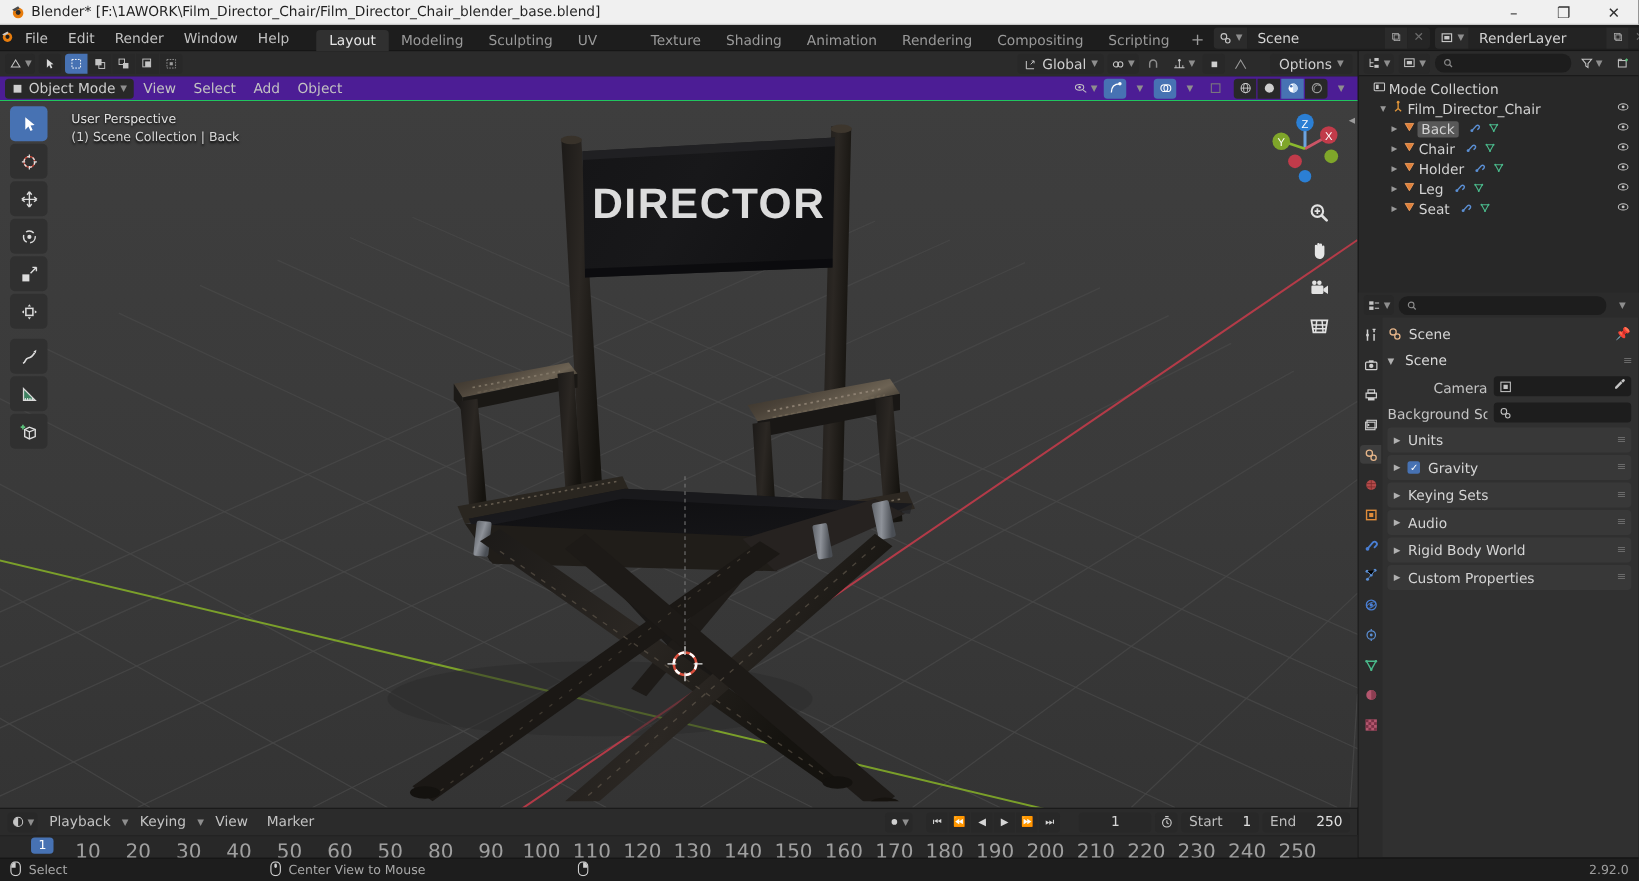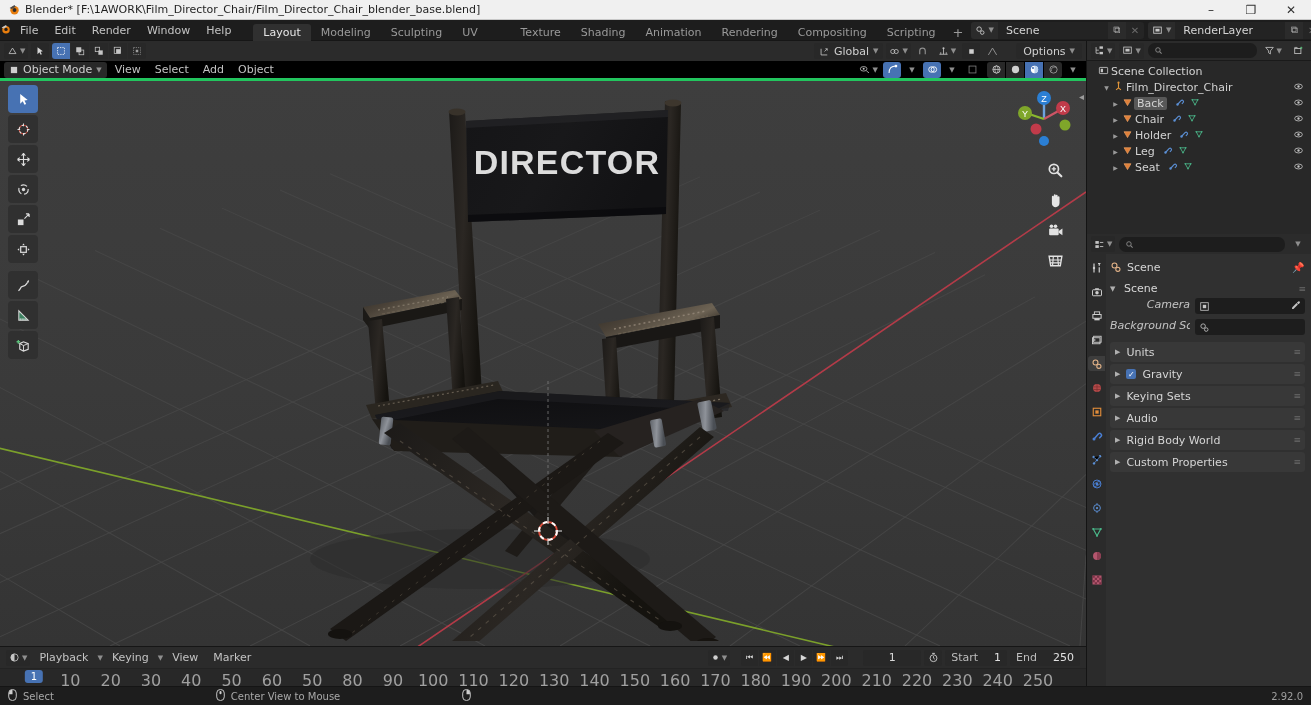--- a/index.html
+++ b/index.html
@@ -67,22 +67,22 @@
   .left-col { width:1086px; display:flex; flex-direction:column; min-width:0; }
   .right-col { width:225px; display:flex; flex-direction:column; border-left:1px solid #141414; }
 
   
   .viewport-wrap { flex:1; display:flex; flex-direction:column; min-height:0; position:relative; }
   .vp-header {
     height:20px; background:#2b2b2b; display:flex; align-items:center;
     flex:0 0 20px; padding:0 4px; gap:3px; position:relative;
   }
   .vp-header2 {
-    height:20px; background:#000000; display:flex; align-items:center;
-    flex:0 0 20px; padding:0 4px; gap:2px; border-bottom:3px solid #22c55e;
+    height:20px; background:#4c1d95; display:flex; align-items:center;
+    flex:0 0 20px; padding:0 4px; gap:2px; border-bottom:1px solid #22c55e;
   }
   .hbtn {
     height:16px; min-width:18px; background:#282828; border-radius:3px;
     display:flex; align-items:center; justify-content:center;
     color:#c0c0c0; font-size:10px; padding:0 3px; gap:2px;
   }
   .hbtn.flat { background:transparent; }
   .hbtn.active { background:#4772b3; color:#fff; }
   .hbtn-group { display:flex; gap:1px; }
   .hbtn-group .hbtn { border-radius:0; }
@@ -219,21 +219,21 @@
   .ptab.active { background:#3d3d3d; border-radius:3px 0 0 3px; }
   .props-main { flex:1; padding:4px 6px 0 4px; overflow:hidden; }
   .bc-row { display:flex; align-items:center; gap:5px; height:18px; font-size:11px; color:#d5d5d5; }
   .bc-pin { margin-left:auto; color:#a5a5a5; font-size:10px; }
   .panel-hd {
     display:flex; align-items:center; gap:6px; height:19px;
     font-size:11px; color:#d8d8d8; margin-top:3px;
   }
   .panel-hd .tri { font-size:7px; color:#b0b0b0; width:8px; }
   .panel-hd .grip { margin-left:auto; color:#6a6a6a; font-size:9px; letter-spacing:-1px; }
-  .prop-row { display:flex; align-items:flex-start; height:19px; margin-bottom:2px; gap:5px;font-style:italic; }
+  .prop-row { display:flex; align-items:flex-end; height:19px; margin-bottom:2px; gap:5px; }
   .prop-lbl { width:80px; text-align:right; font-size:11px; color:#c4c4c4; white-space:nowrap; overflow:hidden; }
   .prop-field {
     flex:1; height:16px; background:#1d1d1d; border-radius:3px;
     display:flex; align-items:center; padding:0 4px; gap:4px; color:#bbb; font-size:10px;
   }
   .prop-eyed { color:#bdbdbd; font-size:10px; margin-left:auto; }
   .closed-panel {
     display:flex; align-items:center; gap:6px; height:20px;
     font-size:11px; color:#d5d5d5; background:#383838;
     border-radius:3px; padding:0 5px; margin-bottom:2px;
@@ -648,20 +648,24 @@
             <ellipse cx="708" cy="562" rx="12" ry="5" fill="#16130f"></ellipse>
 
             <g>
               <circle cx="548" cy="450" r="9" fill="none" stroke="#d94f3d" stroke-width="2"></circle>
               <circle cx="548" cy="450" r="9" fill="none" stroke="#ffffff" stroke-width="2" stroke-dasharray="4.6 4.6"></circle>
               <path d="M548 436 L548 443 M548 457 L548 464 M534 450 L541 450 M555 450 L562 450" stroke="#e8e8e8" stroke-width="1"></path>
             </g>
             <line x1="548" y1="300" x2="548" y2="442" stroke="#808080" stroke-width="0.9" stroke-dasharray="3 3" opacity="0.85"></line>
           </svg>
 
+          <div class="vp-text">
+            <div>User Perspective</div>
+            <div class="l2">(1) Scene Collection | Back</div>
+          </div>
 
           <div class="vp-tools">
             <div class="tool-btn active">
               <svg width="15" height="15" viewBox="0 0 16 16">
                   <path d="M4.5 2 L4.5 12.5 L7.2 9.8 L9 13.6 L10.8 12.7 L9 9 L12.5 8.6 Z" fill="#fff"></path>
                 </svg>
             </div>
             <div class="tool-btn">
               <svg width="15" height="15" viewBox="0 0 16 16">
                   <circle cx="8" cy="8" r="4.6" fill="none" stroke="#c94a3b" stroke-width="1.2"></circle>
@@ -883,21 +887,21 @@
               </svg>
           </div>
         </div>
         <div class="ol-body" id="ol-body">
             <div class="ol-row">
               <span class="ol-disc"></span>
               <span class="ol-ico"><svg width="11" height="11" viewBox="0 0 16 16">
                   <rect x="2" y="3.5" width="12" height="9" rx="1" fill="none" stroke="#c9c9c9" stroke-width="1.2"></rect>
                   <rect x="4" y="5.5" width="3.2" height="5" fill="#c9c9c9"></rect>
                 </svg></span>
-              <span class="ol-label">Scene Collection</span>
+              <span class="ol-label">Mode Collection</span>
             </div>
             <div class="ol-row">
               <span style="width:15px;flex:0 0 15px"></span>
               <span class="ol-disc">▼</span>
               <span class="ol-ico"><svg width="11" height="11" viewBox="0 0 16 16">
                   <path d="M8 2 L8 10 M8 10 L4.5 13 M8 10 L11.5 13" stroke="#e0953a" stroke-width="1.6" fill="none"></path>
                   <circle cx="8" cy="2.5" r="1.6" fill="#e0953a"></circle>
                 </svg></span>
               <span class="ol-label">Film_Director_Chair</span>
               <span class="ol-spacer"></span>

